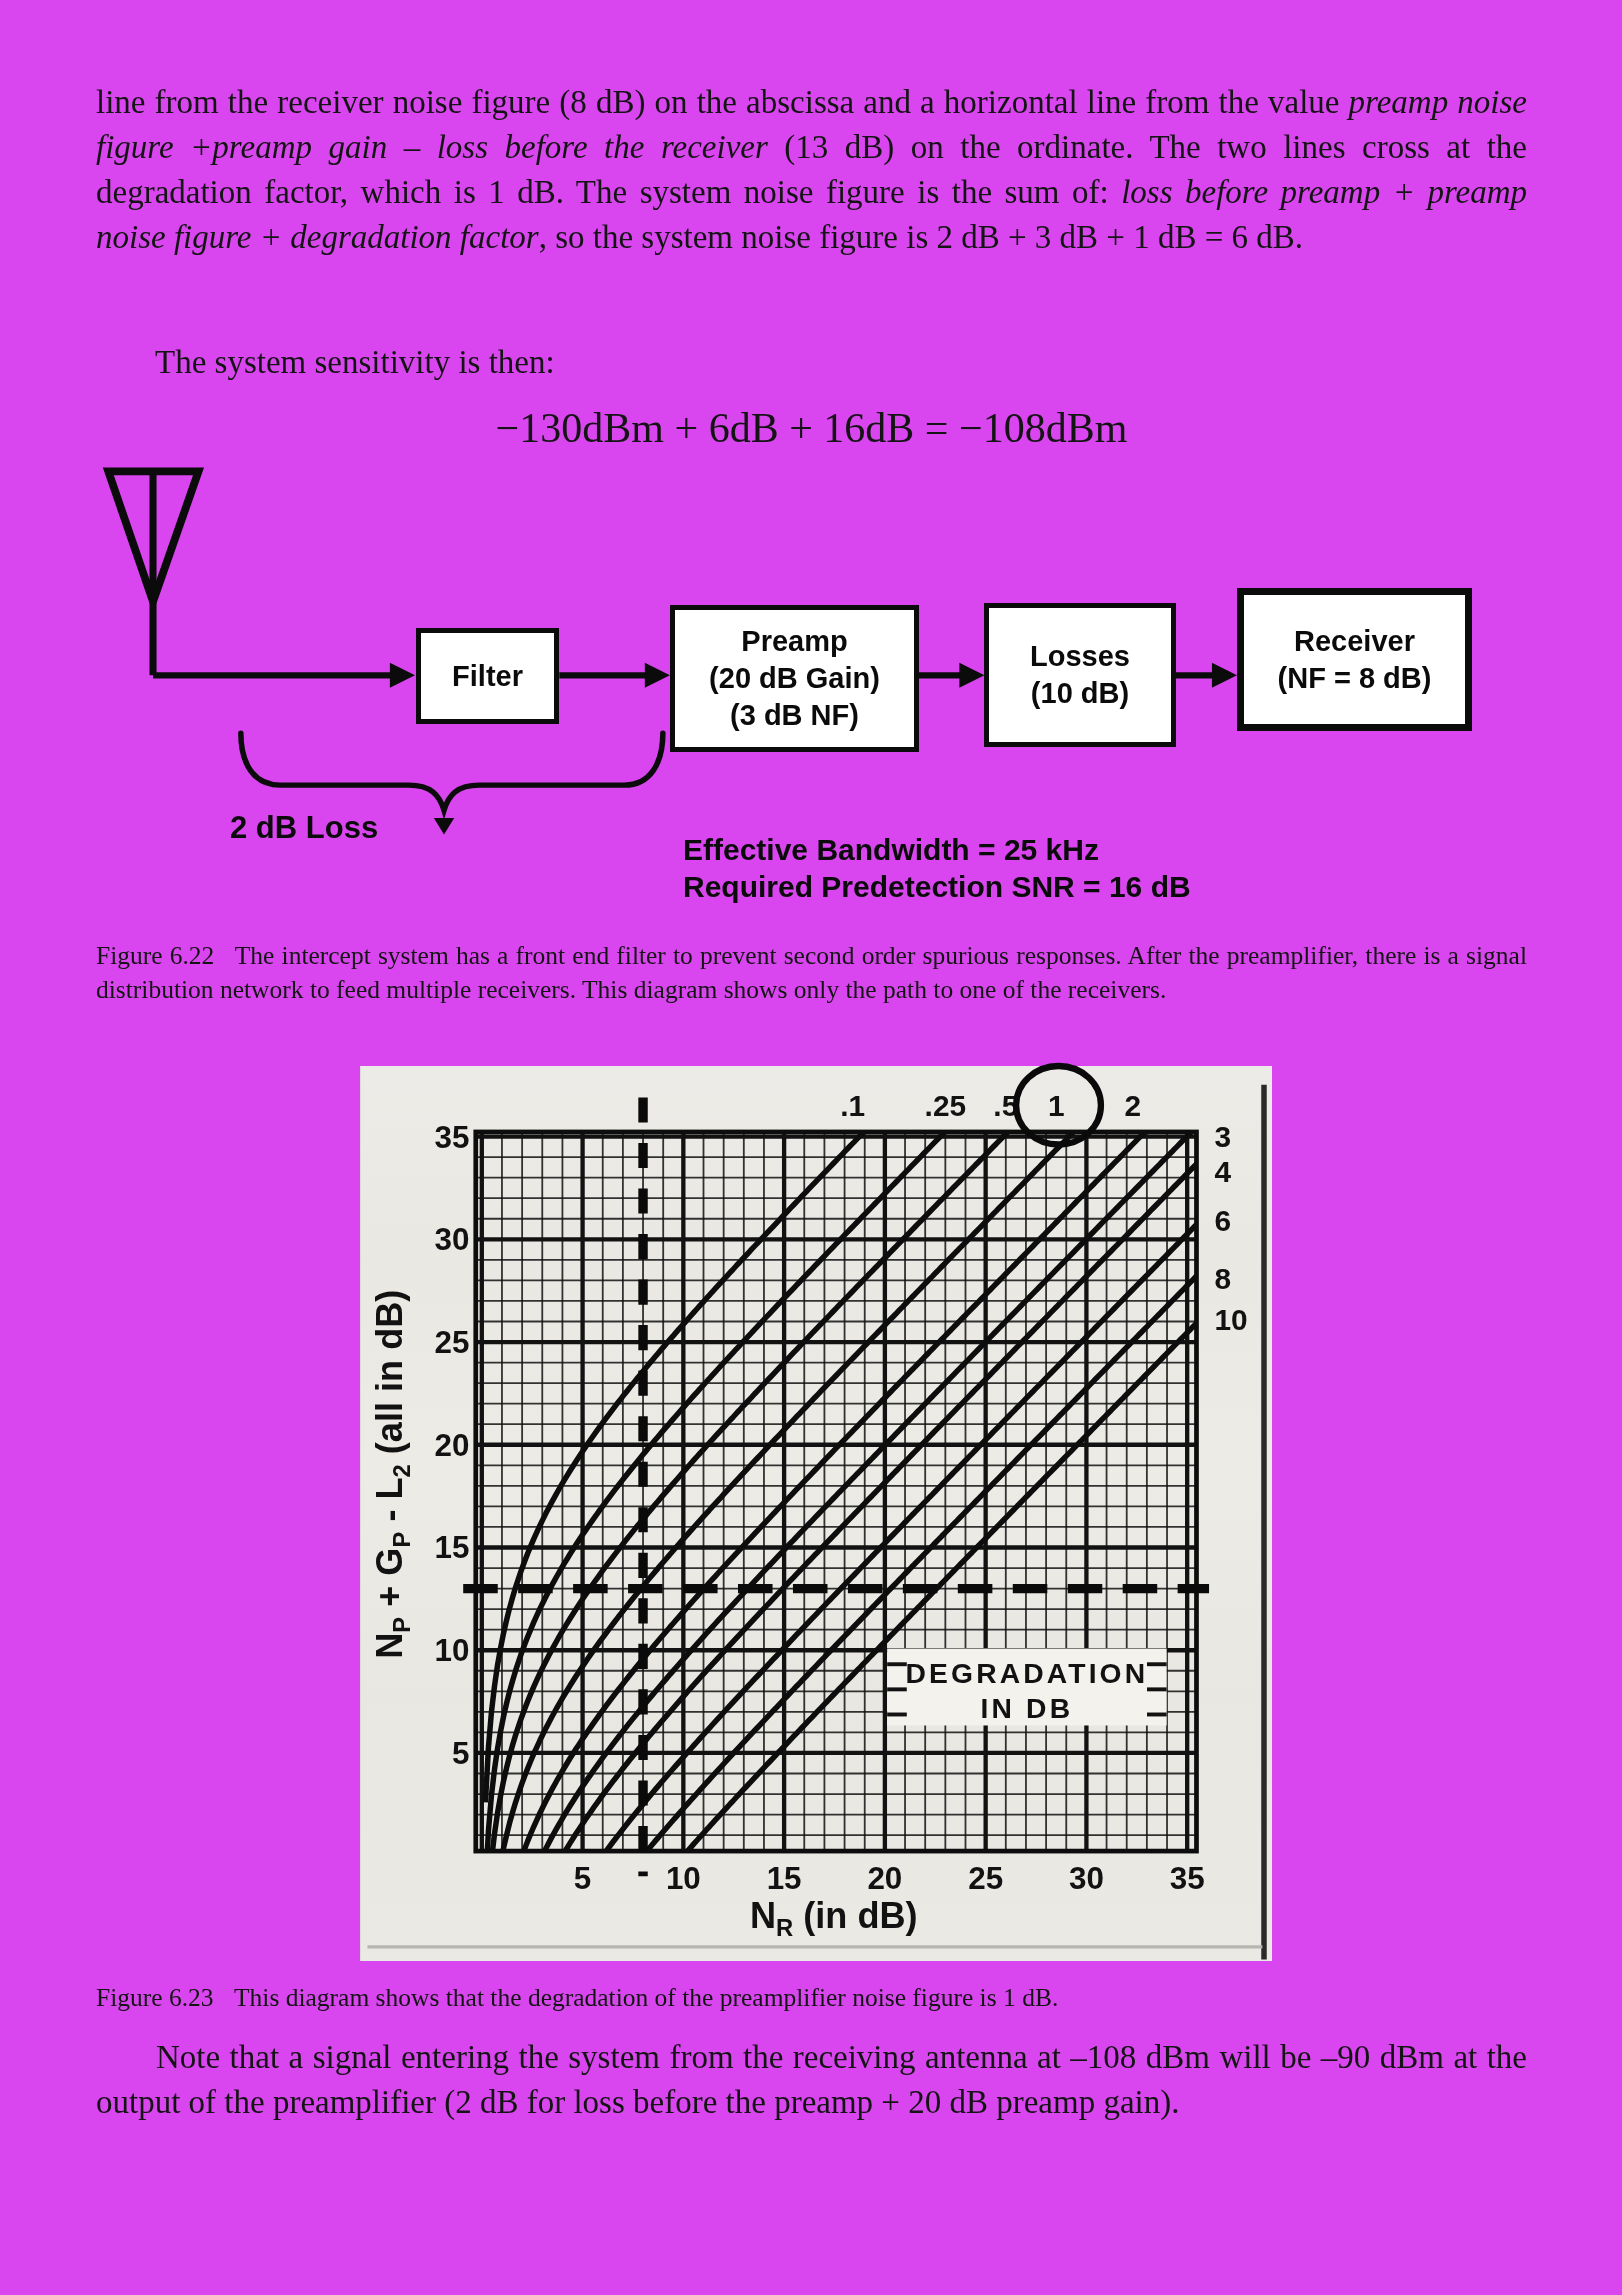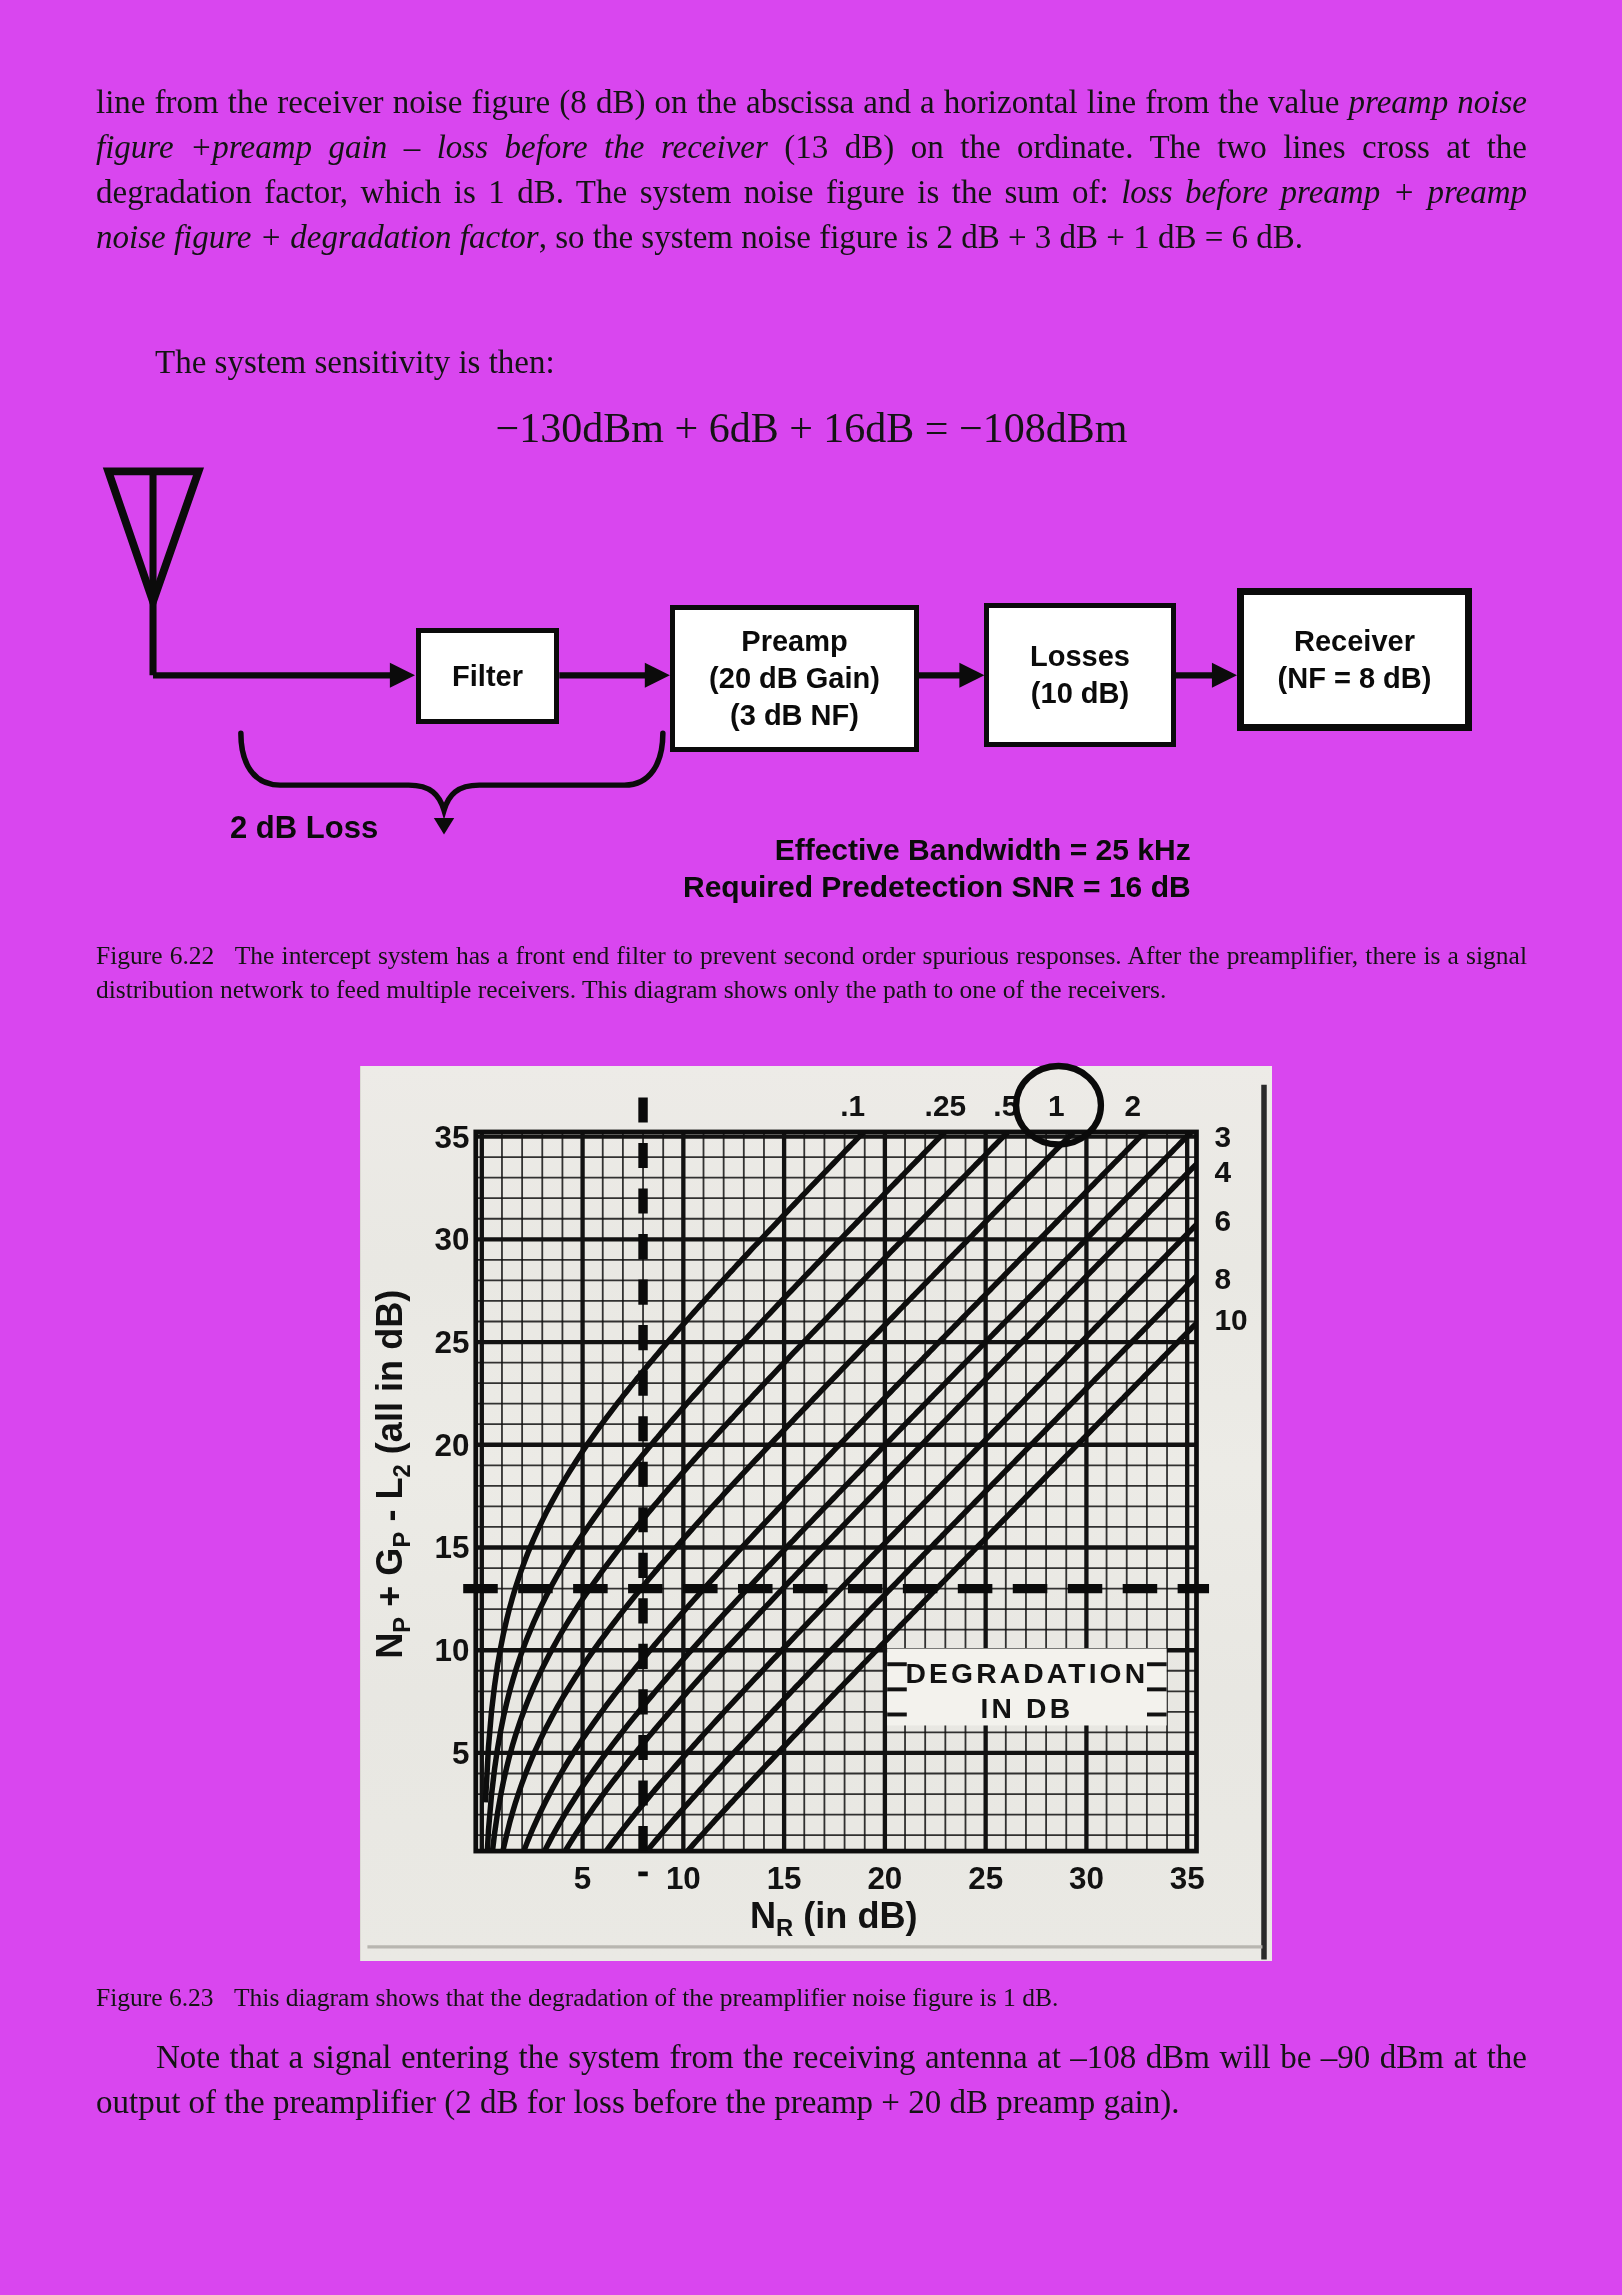--- a/index.html
+++ b/index.html
@@ -15,21 +15,21 @@
   .caption .flabel{font-weight:normal;margin-right:20.4px;}
   .para-indent{text-indent:60px;}
   .diagram{position:absolute;left:0;top:440px;width:1623px;height:502px;
            font-family:"Liberation Sans",sans-serif;}
   .diagram svg{position:absolute;left:0;top:0;overflow:visible;}
   .dbox{position:absolute;border:5.5px solid #0b0b0b;background:#ffffff;display:flex;
         flex-direction:column;align-items:center;justify-content:center;font-weight:bold;
         font-size:29px;line-height:37px;text-align:center;color:#0b0b0b;box-sizing:border-box;}
   .dbox-receiver{border-width:7px;}
   .dlabel{position:absolute;font-weight:bold;font-size:31px;color:#0b0b0b;}
-  .dnotes{position:absolute;font-weight:bold;font-size:30px;line-height:37px;color:#0b0b0b;text-align:right;}
+  .dnotes{position:absolute;font-weight:bold;font-size:30px;line-height:37px;color:#0b0b0b;}
   .scan{position:absolute;left:360px;top:1066px;width:911px;height:895px;
         background:linear-gradient(180deg,#edebe7 0%,#e9e8e3 22%,#ecebe6 45%,#e8e7e2 70%,#eae9e4 100%);
         border-left:0.8px solid #dcdad4;}
   .scan svg{position:absolute;left:0;top:0;overflow:visible;font-family:"Liberation Sans",sans-serif;}
   .scan text{fill:#121212;font-weight:bold;}
   .t-tick{font-size:40px;}
   .t-clabel{font-size:38px;}
   .t-axis{font-size:46px;}
   .t-deg{font-size:36px;letter-spacing:4px;}
 </style>

